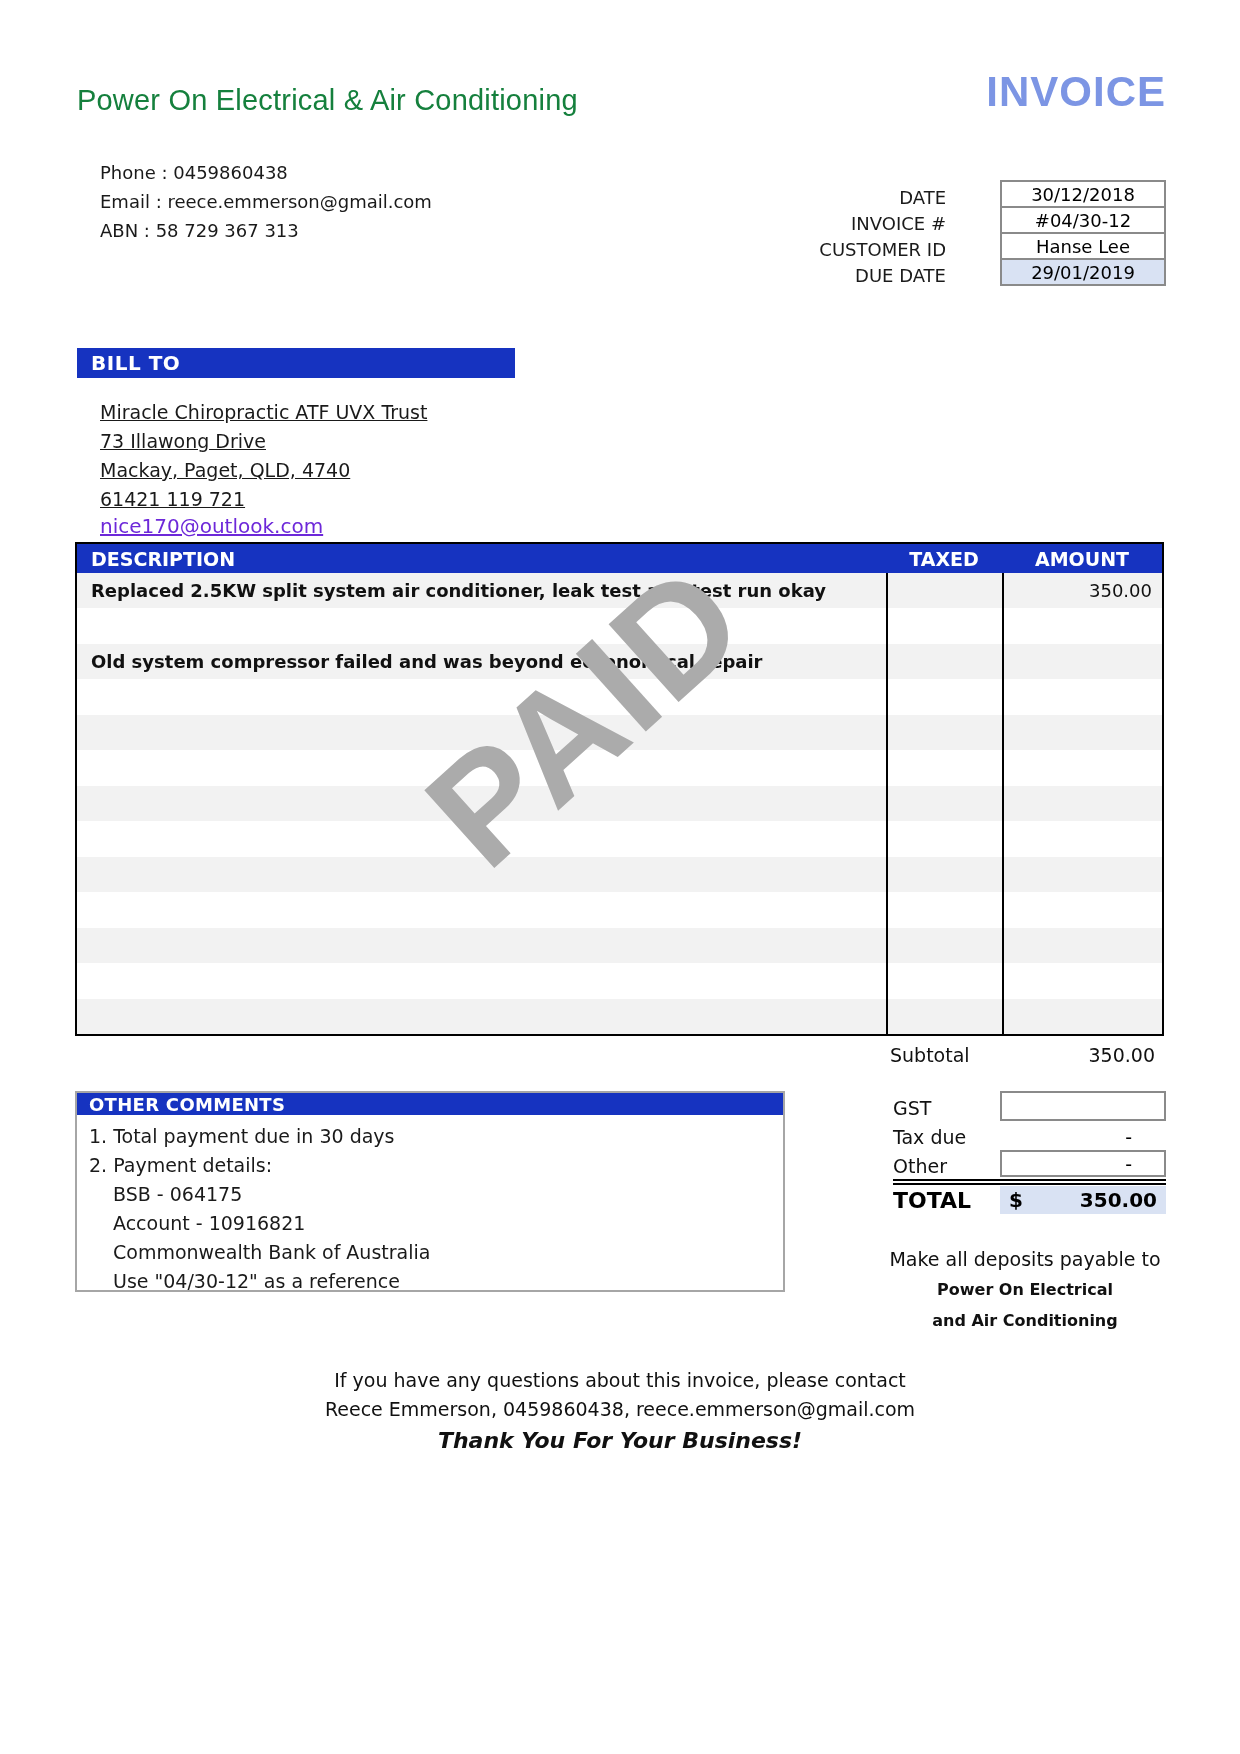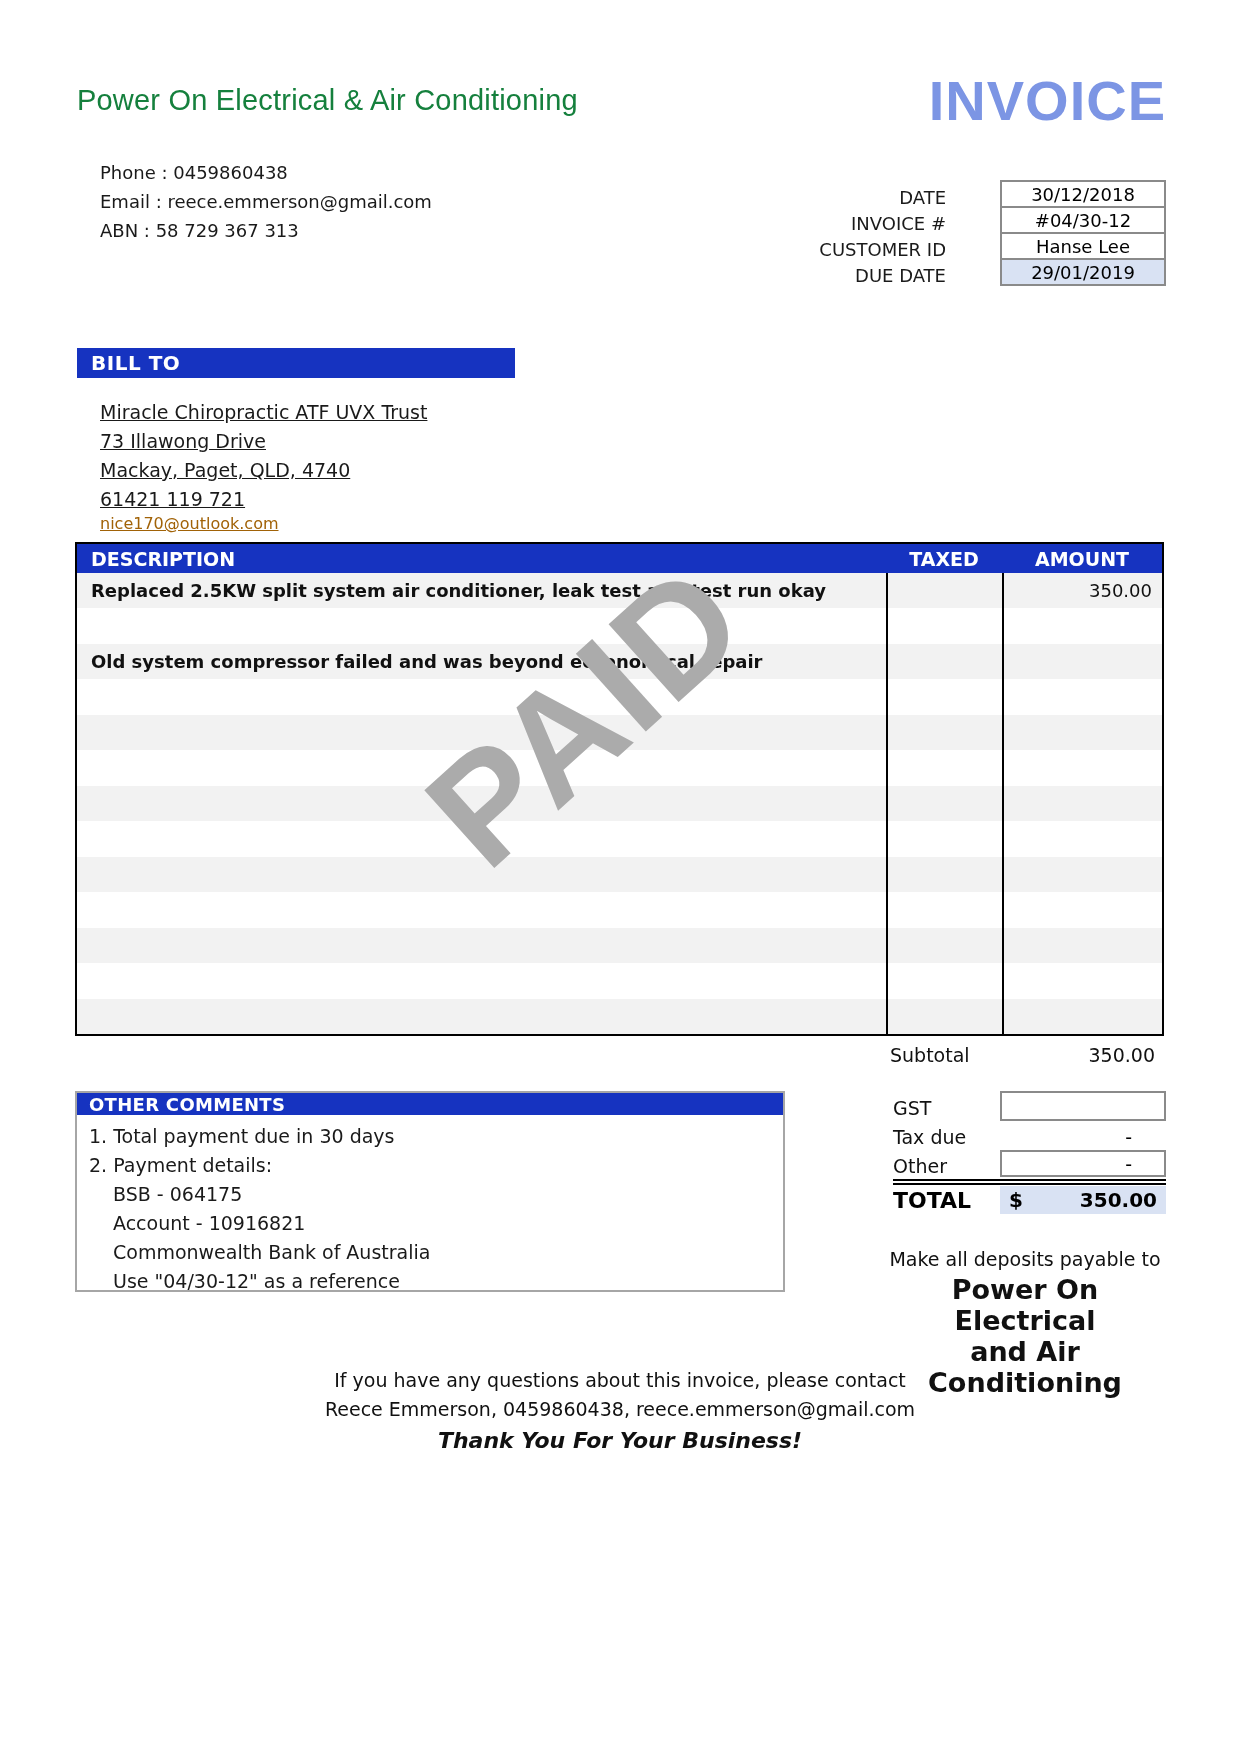--- a/index.html
+++ b/index.html
@@ -3,39 +3,39 @@
 <meta charset="utf-8">
 <style>
   * { margin:0; padding:0; box-sizing:border-box; }
   body { background:#ffffff; font-family:"DejaVu Sans", sans-serif; }
   .page { position:relative; width:1240px; height:1754px; background:#ffffff; overflow:hidden; }
 
   
   .company-name { position:absolute; left:77px; top:84px; font-family:"Liberation Sans", sans-serif;
                   font-size:29px; color:#15803d; letter-spacing:0.2px; }
   .invoice-title { position:absolute; right:74px; top:68px; font-family:"Liberation Sans", sans-serif;
-                   font-size:56px; font-weight:bold; color:#7C95E4; letter-spacing:1px; }
+                   font-size:42px; font-weight:bold; color:#7C95E4; letter-spacing:1px; }
 
   .contact-block { position:absolute; left:100px; top:158px; font-size:18px; color:#1a1a1a; line-height:29px; }
 
   
   .meta { position:absolute; top:180px; right:74px; }
   .meta-row { display:flex; align-items:flex-end; height:28px; }
   .meta-row:not(:first-of-type) { margin-top:-2px; }
   .meta-label { width:240px; text-align:right; padding-right:16px; font-size:18px; color:#1a1a1a; }
   .meta-value { width:166px; height:28px; border:2px solid #8a8a8a; background:#fff;
                 display:flex; align-items:center; justify-content:center; font-size:18px; color:#000;margin-left:38px; }
   .meta-row.hl .meta-value { background:#D9E2F3; }
 
   
   .billto-bar { position:absolute; left:77px; top:348px; width:438px; height:30px; background:#1633C0;
                 color:#fff; font-weight:bold; font-size:20px; display:flex; align-items:center;
                 padding-left:14px; letter-spacing:0.5px; }
   .billto-lines { position:absolute; left:100px; top:398px; font-size:19px; color:#1a1a1a; line-height:29px;text-decoration:underline; }
-  .email-link { position:absolute; left:100px; top:514px; font-size:16px; color:#a16207;
+  .email-link { position:absolute; left:100px; top:514px; font-size:20px; color:#6d28d9;
                 text-decoration:underline; cursor:pointer; }
 
   
   .items { position:absolute; left:75px; top:542px; width:1089px; border:2px solid #000; }
   .items-header { height:29px; background:#1633C0; display:flex; color:#fff; font-weight:bold; font-size:19px; }
   .ih-desc { width:809px; display:flex; align-items:center; padding-left:14px; }
   .ih-taxed { width:116px; display:flex; align-items:center; justify-content:center; }
   .ih-amount { width:160px; display:flex; align-items:center; justify-content:center; }
   .items-body { position:relative; height:461px; display:flex; flex-direction:column; }
   .item-row { flex:1; display:flex; align-items:center; }
@@ -73,21 +73,21 @@
   .dbl-rule { position:absolute; left:893px; top:1179px; width:273px; height:6px;
               border-top:2px solid #000; border-bottom:2px solid #000; }
   .total-label { position:absolute; left:893px; top:1188px; font-size:22px; font-weight:bold; color:#000; }
   .total-box { position:absolute; left:1000px; top:1186px; width:166px; height:28px; background:#D9E2F3;
                display:flex; align-items:center; justify-content:space-between; padding:0 9px;
                font-size:20px; font-weight:bold; color:#000; }
 
   
   .payable { position:absolute; left:880px; top:1244px; width:290px; text-align:center; color:#111; }
   .payable-line1 { font-size:19px; line-height:30px; }
-  .payable-line2, .payable-line3 { font-size:27px; font-weight:bold; line-height:31px; }
+  .payable-line2, .payable-line3 { font-size:16px; font-weight:bold; line-height:31px; }
 
   
   .footer { position:absolute; left:0; top:1366px; width:1240px; text-align:center; color:#111; }
   .footer-line { font-size:19px; line-height:29px; }
   .footer-thanks { font-size:22px; font-weight:bold; font-style:italic; line-height:32px; margin-top:1px; }
 </style>
 </head>
 <body>
 
 <div class="page">

